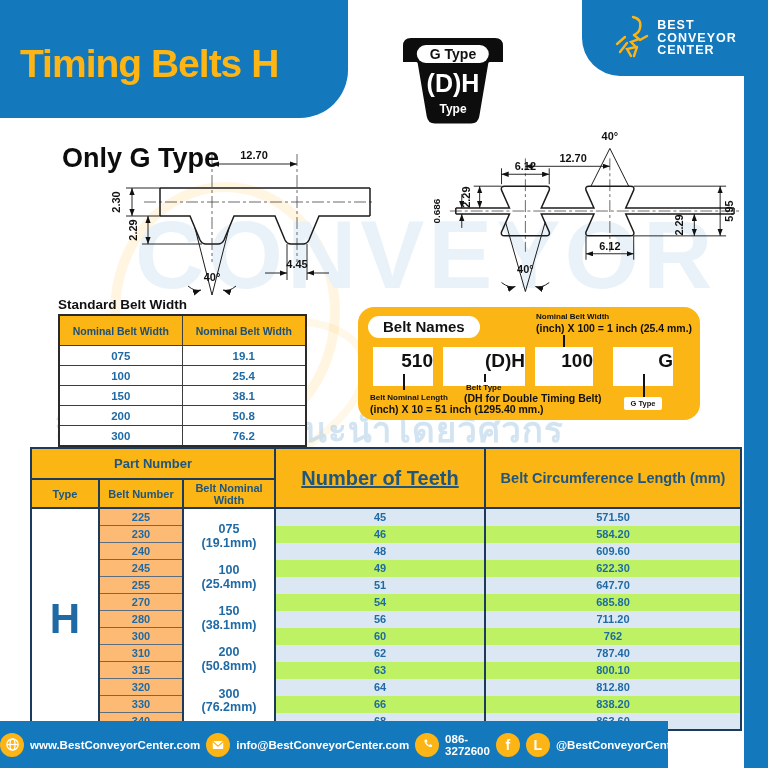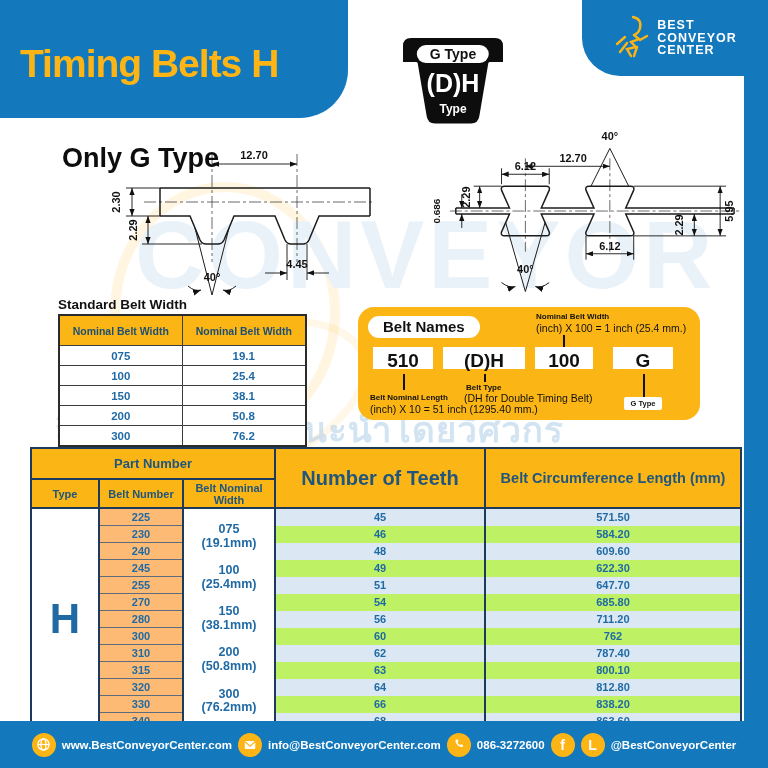--- a/index.html
+++ b/index.html
@@ -42,48 +42,48 @@
   .std-table th{background:#fbb514;color:#1d4f76;font-size:10.5px;font-weight:800;height:27px;
                 border:1px solid #3d3d3d;}
   .std-table td{color:#1f6aa5;font-size:11.5px;font-weight:800;height:17px;text-align:center;
                 border:1px solid #3d3d3d;background:#fff;}
   
   .belt-names{position:absolute;left:358px;top:307px;width:342px;height:113px;background:#fbb514;
               border-radius:16px;z-index:2;}
   .bn-pill{position:absolute;left:10px;top:9px;height:22px;line-height:22px;background:#fff;border-radius:12px;
            padding:0 15px;font-size:15px;font-weight:800;color:#111;}
   .bn-note-title{position:absolute;font-size:8px;font-weight:800;color:#111;white-space:nowrap;}
-  .bn-note{position:absolute;font-size:10.5px;font-weight:400;color:#111;white-space:nowrap;}
-  .bn-box{position:absolute;top:40px;height:22px;line-height:27px;background:#fff;text-align:center;
+  .bn-note{position:absolute;font-size:10.5px;font-weight:700;color:#111;white-space:nowrap;}
+  .bn-box{position:absolute;top:40px;height:39px;line-height:27px;background:#fff;text-align:right;
           font-size:19px;font-weight:800;color:#111;}
   .bn-conn{position:absolute;width:1.5px;background:#111;}
   .bn-gtag{position:absolute;left:266px;top:90px;width:38px;height:13px;line-height:13px;background:#fff;
            text-align:center;font-size:7.5px;font-weight:800;color:#111;border-radius:2px;}
   
   .main-table{position:absolute;left:30px;top:447px;width:710px;border-collapse:collapse;z-index:2;
               table-layout:fixed;background:#fff;border:2.5px solid #1b3a5c;}
   .main-table th{background:#fbb514;color:#20567e;font-weight:800;}
   th.pn{font-size:13px;height:27px;border-bottom:2px solid #1b3a5c;border-right:2px solid #1b3a5c;}
   th.sub{font-size:11px;height:25px;border-right:2px solid #1b3a5c;}
   th.sub:nth-child(3){border-right:2px solid #1b3a5c;}
-  th.teeth-h{font-size:20px;border-right:2px solid #1b3a5c;}
+  th.teeth-h{font-size:20px;border-right:2px solid #1b3a5c;text-decoration:underline;}
   th.circ-h{font-size:14.5px;}
   .main-table thead{border-bottom:2.5px solid #1b3a5c;padding-left:15px;}
   .main-table td{text-align:center;color:#1f6aa5;font-weight:800;font-size:11px;height:16px;padding:0;}
   td.type-cell{font-size:42px;border-right:2px solid #1b3a5c;background:#fff;}
   td.belt-cell{border:1px solid #5d6d7e;border-right:2px solid #1b3a5c;background:#fdba74;}
   td.width-cell{border-right:2px solid #1b3a5c;background:#fff;vertical-align:middle;}
   .width-wrap{display:flex;flex-direction:column;justify-content:space-around;height:206px;}
   .width-wrap div div{line-height:1.1;font-size:12.5px;}
   td.num-cell.stripe{background:#dbe8f4;}
   td.num-cell.plain{background:#bef264;}
   td.circ{border-left:2px solid #1b3a5c;}
   
-  .footer{position:absolute;left:0;bottom:0;width:768px;height:47px;background:#1478bd;z-index:3;
-          display:flex;align-items:center;justify-content:center;gap:6px;color:#fff;
+  .footer{position:absolute;left:0;bottom:0;width:668px;height:47px;background:#1478bd;z-index:3;
+          display:flex;align-items:center;justify-content:flex-start;gap:6px;color:#fff;
           font-weight:800;font-size:11.5px;}
   .icon-circle{width:24px;height:24px;border-radius:50%;background:#fdb515;display:flex;
                align-items:center;justify-content:center;color:#fff;font-weight:800;font-size:14px;flex:0 0 auto;}
 </style>
 </head>
 <body>
 
 <div class="page">
 
   <div class="ghost-arc"></div>

